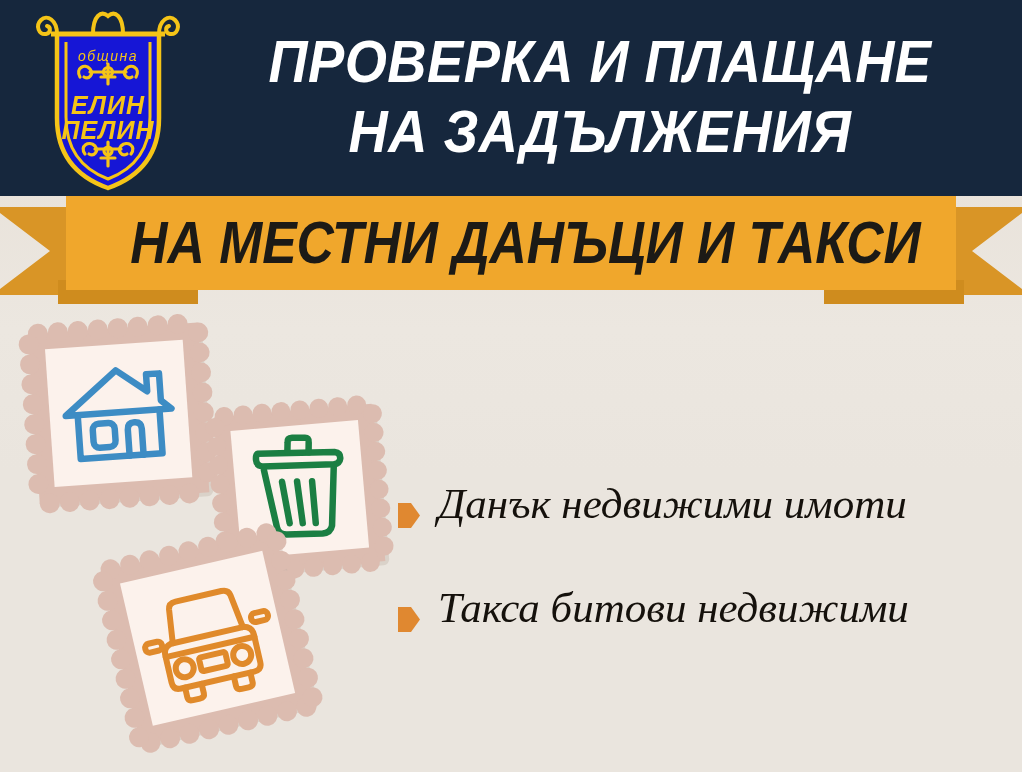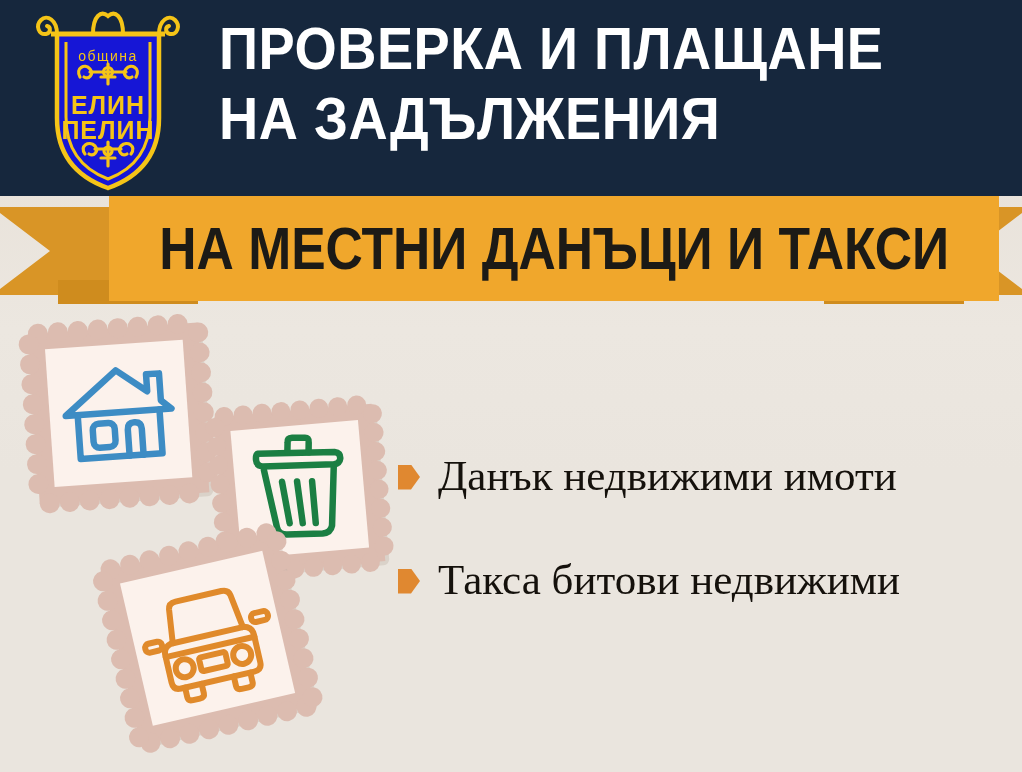--- a/index.html
+++ b/index.html
@@ -20,20 +20,21 @@
     width: 1022px;
     height: 772px;
     overflow: hidden;
     background:
       linear-gradient(to bottom,
         #c9c0ad 0px,
         #ddd6c8 70px,
         #e9e3db 190px,
         #ece7e0 330px,
         #eae5de 470px);
+    font-style: italic;
   }
 
   
   .header {
     position: absolute;
     left: 0;
     top: 0;
     width: 1022px;
     height: 196px;
     background: #16273d;
@@ -47,22 +48,23 @@
     top: 6px;
     width: 150px;
     height: 186px;
   }
   .crest svg { display: block; width: 150px; height: 186px; }
 
   
   .title-block {
     position: absolute;
     left: 186px;
-    top: 14px;
+    top: 27px;
     width: 828px;
+    text-align: center;
     color: #ffffff;
   }
   .title-line {
     font-family: "Liberation Sans Narrow", "Liberation Sans", sans-serif;
     font-weight: bold;
     font-size: 59px;
     line-height: 70px;
     letter-spacing: 0.5px;
     white-space: nowrap;
     transform: scaleX(0.92);
@@ -100,26 +102,25 @@
     height: 24px;
     background: #cf8c1e;
   }
   .ribbon-fold.left { left: 58px; clip-path: polygon(0 0, 140px 0, 140px 24px, 0 24px); }
   .ribbon-fold.right { right: 58px; clip-path: polygon(0 0, 140px 0, 140px 24px, 0 24px); }
   .ribbon-band {
     position: absolute;
     left: 66px;
     top: 0px;
     width: 890px;
-    height: 105px;
+    height: 94px;
     background: #f0a72c;
     display: flex;
     align-items: center;
-    justify-content: center;
-    margin-left: 43px;
+    justify-content: flex-start;
   }
   .ribbon-text {
     font-family: "Liberation Sans Narrow", "Liberation Sans", sans-serif;
     font-weight: bold;
     font-size: 60px;
     line-height: 62px;
     color: #1c1a16;
     letter-spacing: 0px;
     white-space: nowrap;
     transform: scaleX(0.86);
@@ -136,21 +137,21 @@
   
   .bullets {
     position: absolute;
     left: 398px;
     top: 424px;
     width: 612px;
     z-index: 4;
   }
   .bullet-row {
     display: flex;
-    align-items: center;
+    align-items: flex-end;
     height: 104px;
   }
   .bullet-marker {
     flex: 0 0 auto;
     width: 22px;
     height: 25px;
     margin-right: 18px;
     margin-top: 2px;
     background: #e08830;
     clip-path: polygon(0 0, 13px 0, 22px 12.5px, 13px 25px, 0 25px);

